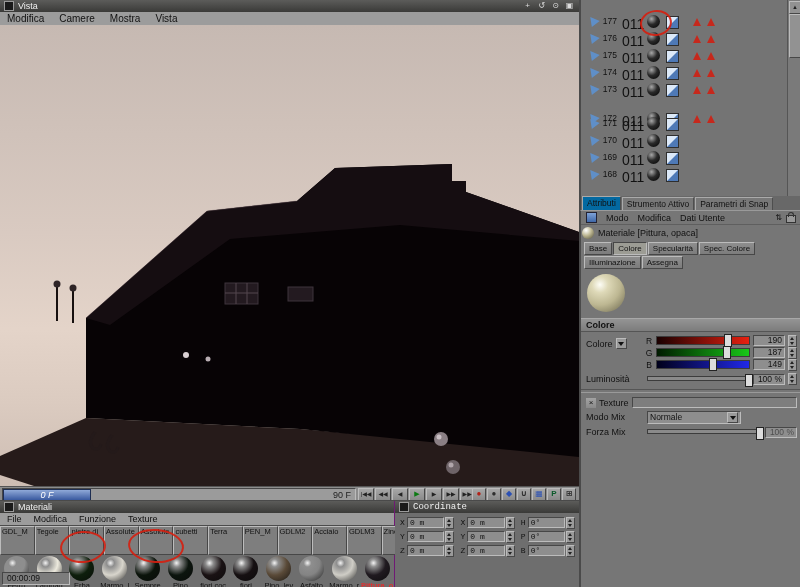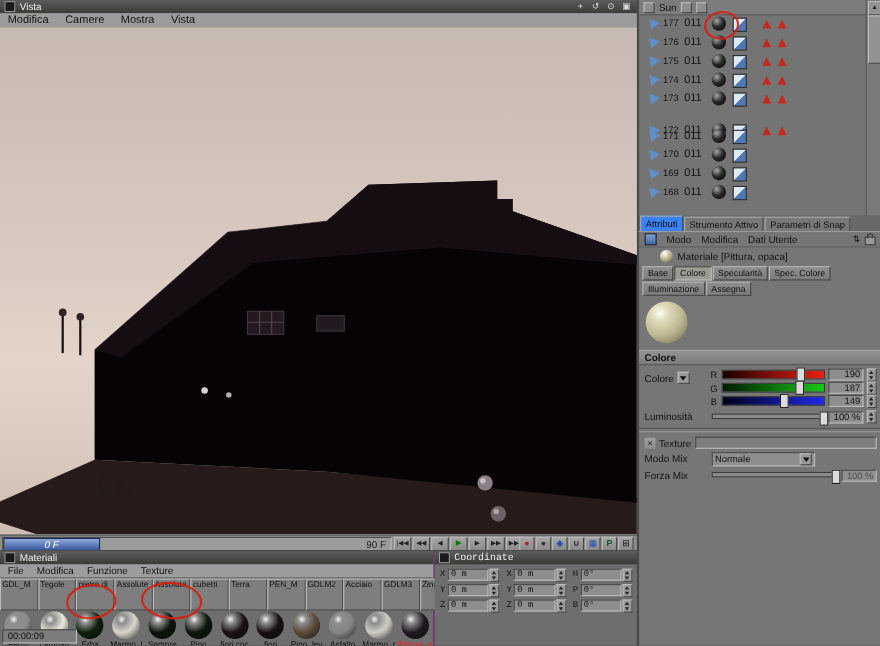--- a/index.html
+++ b/index.html
@@ -73,51 +73,51 @@
   
   #objp{position:absolute;left:580px;top:0;width:220px;height:196px;background:#747474;border-left:1px solid #4a4a4a;}
   .ohead{height:13px;display:flex;align-items:center;gap:4px;padding:0 4px;font-size:9px;
          background:#7c7c7c;border-bottom:1px solid #585858;}
   .hico{width:8px;height:8px;background:#8e8e8e;}
   .olist{position:absolute;left:0;top:13px;width:207px;height:183px;overflow:hidden;}
   .orow{position:absolute;left:0;width:207px;height:17px;}
   .cone{position:absolute;left:7px;top:3px;width:0;height:0;border-left:5px solid transparent;
         border-right:5px solid transparent;border-bottom:9px solid #5f8fc8;transform:rotate(-38deg);}
   .onum{position:absolute;left:18px;top:3px;width:18px;text-align:right;font-size:8.5px;}
-  .otag{position:absolute;left:41px;top:3px;font-size:10px;}
+  .otag{position:absolute;left:41px;top:3px;font-size:14px;}
   .osphere{position:absolute;left:66px;top:2px;width:13px;height:13px;border-radius:50%;
            background:radial-gradient(circle at 35% 30%,#a8a8a8 0%,#2a2a2a 45%,#000 100%);}
   .otex{position:absolute;left:85px;top:3px;width:11px;height:11px;border:1px solid #2e2e2e;
         background:linear-gradient(135deg,#dce9f8 0 49%,#4e79b6 51% 100%);}
   .otri{position:absolute;top:5px;width:0;height:0;border-left:4px solid transparent;
         border-right:4px solid transparent;border-bottom:8px solid #c6281c;}
   .t1{left:112px}.t2{left:126px}
   .oscroll{position:absolute;right:0;top:0;width:13px;height:196px;background:#7a7a7a;border-left:1px solid #555;}
   .othumb{position:absolute;left:1px;top:14px;width:10px;height:42px;background:#929292;}
   .oarrow{position:absolute;left:1px;top:1px;width:10px;height:11px;background:#929292;font-size:6px;
           line-height:11px;text-align:center;color:#222;}
 
   
   #atabs{position:absolute;left:580px;top:196px;width:220px;height:14px;background:#686868;
          display:flex;align-items:flex-end;gap:1px;padding:0 0 0 1px;border-left:1px solid #4a4a4a;}
   .atab{height:12px;padding:0 4px;font-size:8.5px;line-height:12px;background:#787878;
         border:1px solid #4e4e4e;border-bottom:none;border-top-color:#aaa;border-left-color:#aaa;white-space:nowrap;}
-  .atab.active{background:#3b82f6;height:13px;}
+  .atab.active{background:#0369a1;height:13px;}
 
   
   #attr{position:absolute;left:580px;top:210px;width:220px;height:377px;background:#767676;
         border-top:1px solid #9a9a9a;border-left:1px solid #4a4a4a;font-size:9px;}
   .amenu{height:13px;display:flex;align-items:center;gap:9px;padding:0 5px;border-bottom:1px solid #5f5f5f;}
   .menu-ic{width:9px;height:9px;background:linear-gradient(#7ea2d8,#3f68a8);border:1px solid #223;flex:0 0 auto;}
   .amenu-right{margin-left:auto;display:flex;gap:4px;align-items:center;}
   .lock{width:8px;height:6px;background:#999;border:1px solid #333;position:relative;margin-top:3px;}
   .lock::before{content:'';position:absolute;left:1px;top:-4px;width:4px;height:4px;border:1px solid #333;
                 border-bottom:none;border-radius:3px 3px 0 0;}
   .histico{font-size:8px;line-height:10px;}
-  .aobj{height:16px;display:flex;align-items:center;gap:4px;padding:0 19px;}
+  .aobj{height:16px;display:flex;align-items:center;gap:4px;padding:0 1px;}
   .sphere-sm{width:12px;height:12px;border-radius:50%;
              background:radial-gradient(circle at 34% 28%,#fff 0%,var(--c,#bdb792) 45%,#3a3828 110%);}
   .stabs{display:flex;gap:1px;padding:1px 3px 0 3px;}
   .stab{height:11px;line-height:11px;padding:0 4px;font-size:8px;background:linear-gradient(#8e8e8e,#7c7c7c);white-space:nowrap;}
   .stab.active{background:#9c9c94;border-color:#474747 #bcbcbc #bcbcbc #474747;}
   .preview{margin:5px 0 4px 6px;width:40px;height:40px;}
   .sphere-lg{width:38px;height:38px;border-radius:50%;
              background:radial-gradient(circle at 34% 28%,#fdfdf6 0%,#ded9b8 22%,var(--c,#bdb792) 55%,#4a4632 115%);}
   .secbar{height:12px;background:linear-gradient(#949494,#7c7c7c);border-top:1px solid #a8a8a8;
           border-bottom:1px solid #555;font-size:9px;font-weight:bold;line-height:12px;padding-left:5px;}
@@ -370,26 +370,20 @@
         </span>
       <span class="cfield">
           <span class="clab">B</span>
           <span class="cval sunken">0°</span>
           <span class="spin raised"></span>
         </span>
     </div>
   </div>
 
   <div id="objp">
-    <div class="ohead">
-      <span class="hico raised"></span>
-      <span>Sun</span>
-      <span class="hico raised"></span>
-      <span class="hico raised"></span>
-    </div>
     <div class="olist">
       <div class="orow" style="top:0px">
           <span class="cone"></span>
           <span class="onum">177</span>
           <span class="otag">011</span>
           <span class="osphere"></span>
           <span class="otex"></span>
           <span class="otri t1"></span>
           <span class="otri t2"></span>
         </div>

